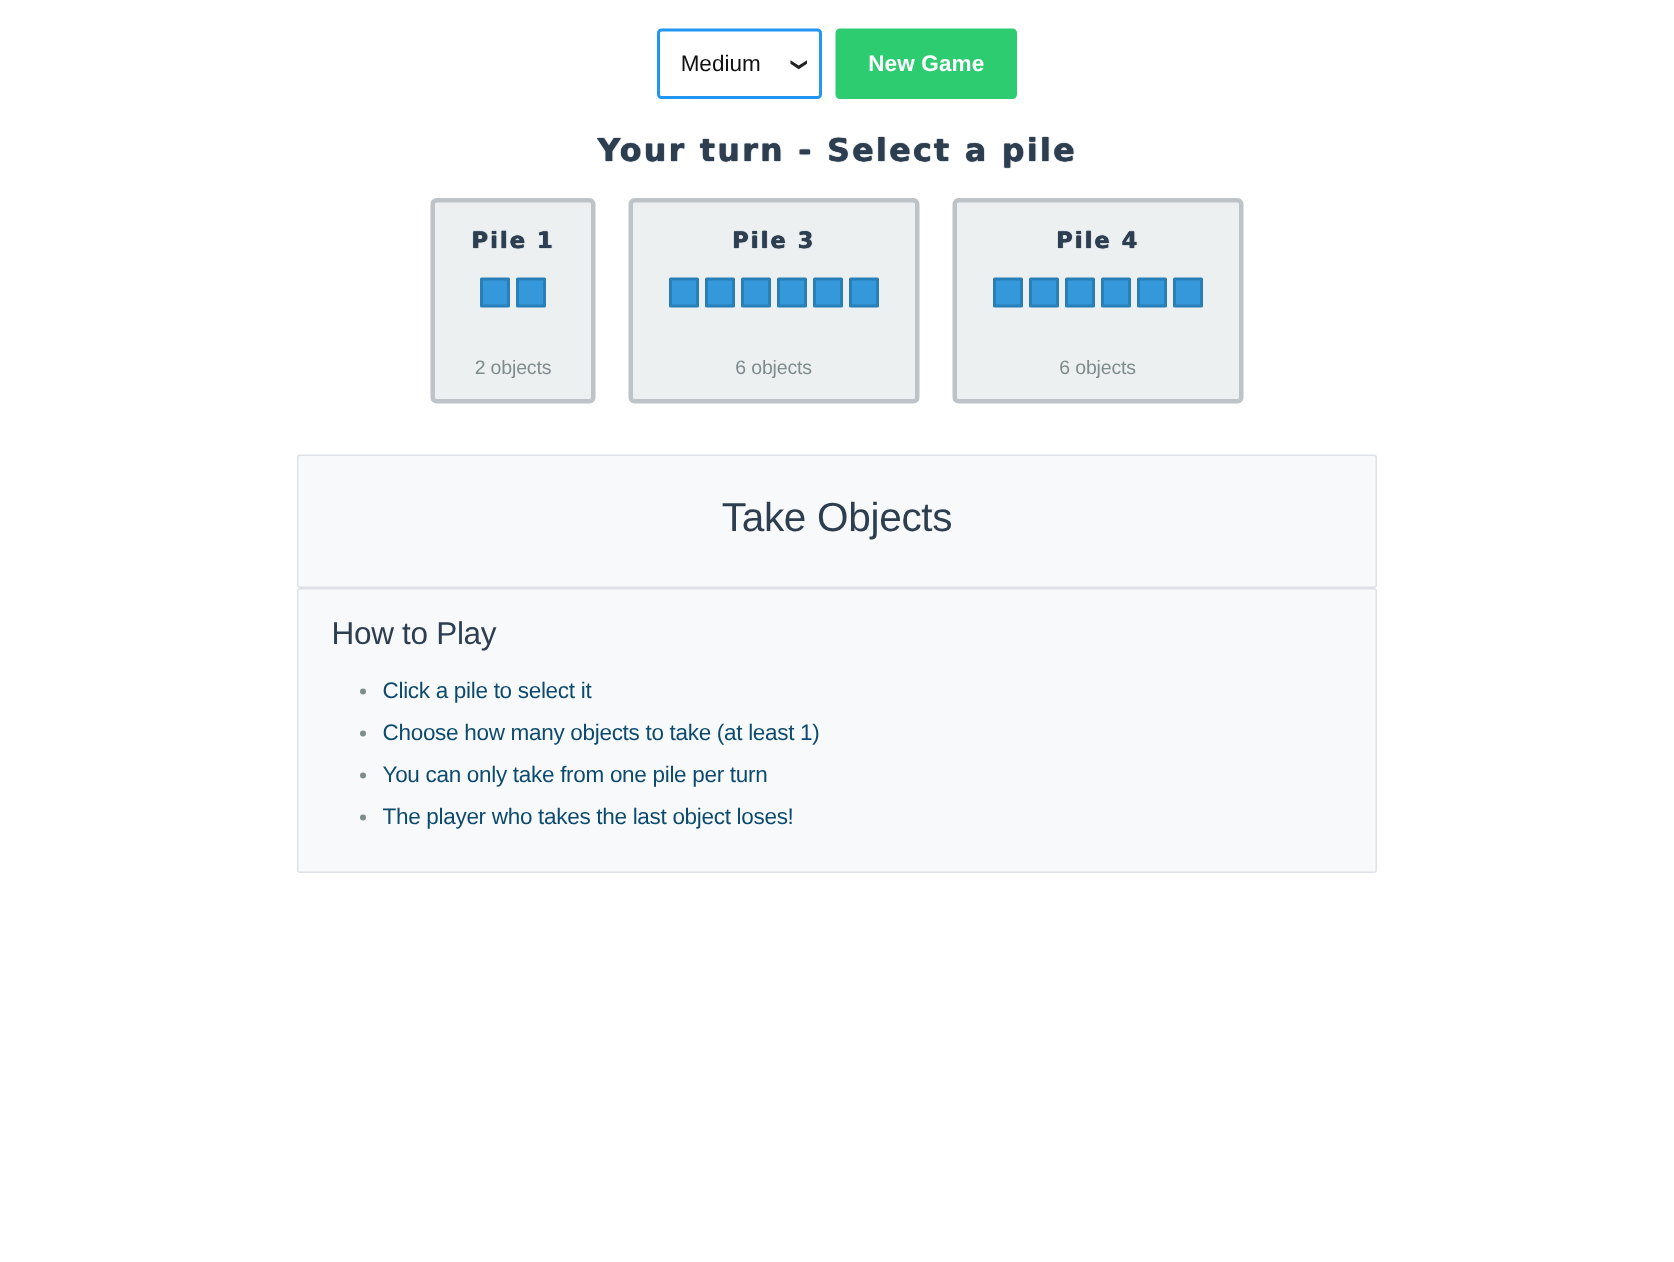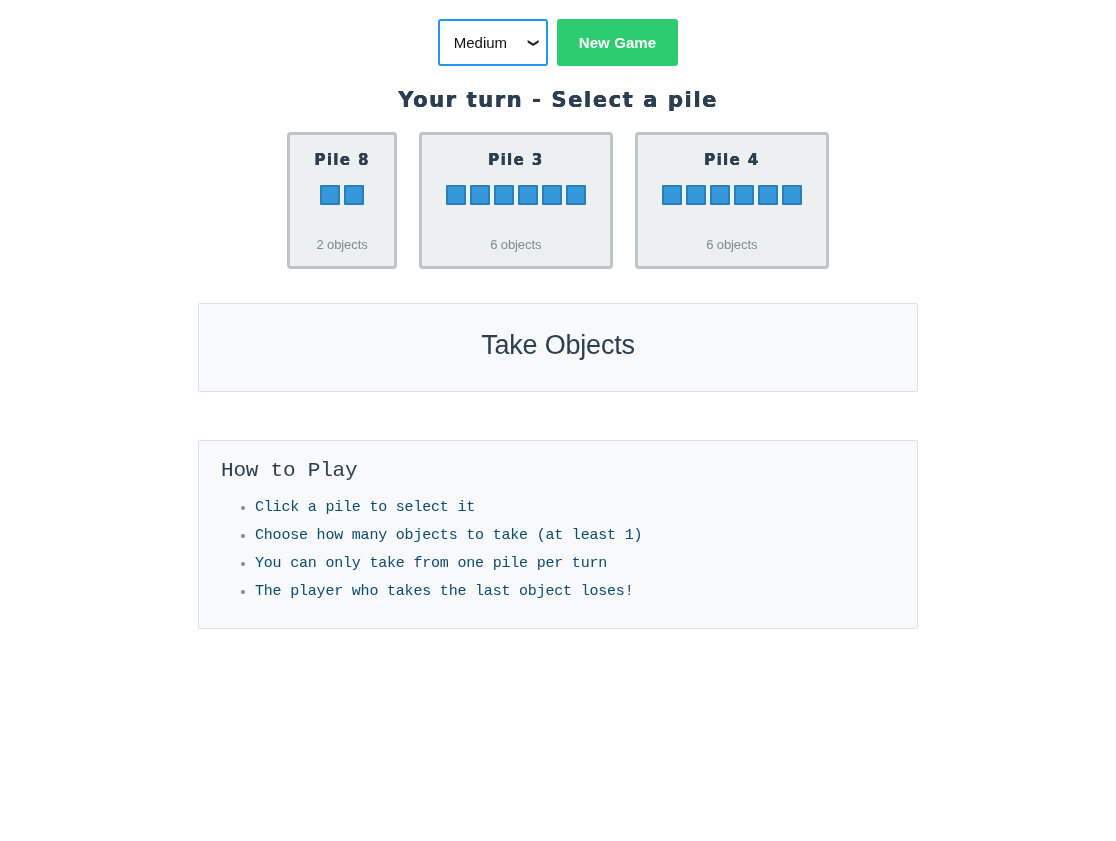--- a/index.html
+++ b/index.html
@@ -162,23 +162,21 @@
   }
   .take-hint{
     margin-top:21px;
     font-size:15px;
     font-style:italic;
     color:var(--muted);
     letter-spacing:-0.2px;
   }
 
   .help-panel{
-    margin-top:48px;
     padding:18px 20px 22px 20px;
-    font-family:Liberation Mono, monospace;
   }
   .help-title{
     font-size:21px;
     font-weight:400;
     color:#2c3e50;
     margin:0 0 12px 2px;
     letter-spacing:-0.2px;
   }
   .help-list{
     margin:0;
@@ -206,21 +204,21 @@
       <span class="chev" style="display: inline-block; transform: translateY(-50%) rotate(-90deg);">❮</span>
     </span>
     <button class="new-game-btn">New Game</button>
   </div>
 
   <div class="status">Your turn - Select a pile</div>
 
   <div class="piles">
 
     <div class="pile">
-      <div class="pile-title">Pile 8</div>
+      <div class="pile-title">Pile 1</div>
       <div class="objects">
           <div class="obj"></div>
           <div class="obj"></div>
         </div>
       <div class="pile-count">2 objects</div>
     </div>
 
 
     <div class="pile">
       <div class="pile-title">Pile 3</div>

